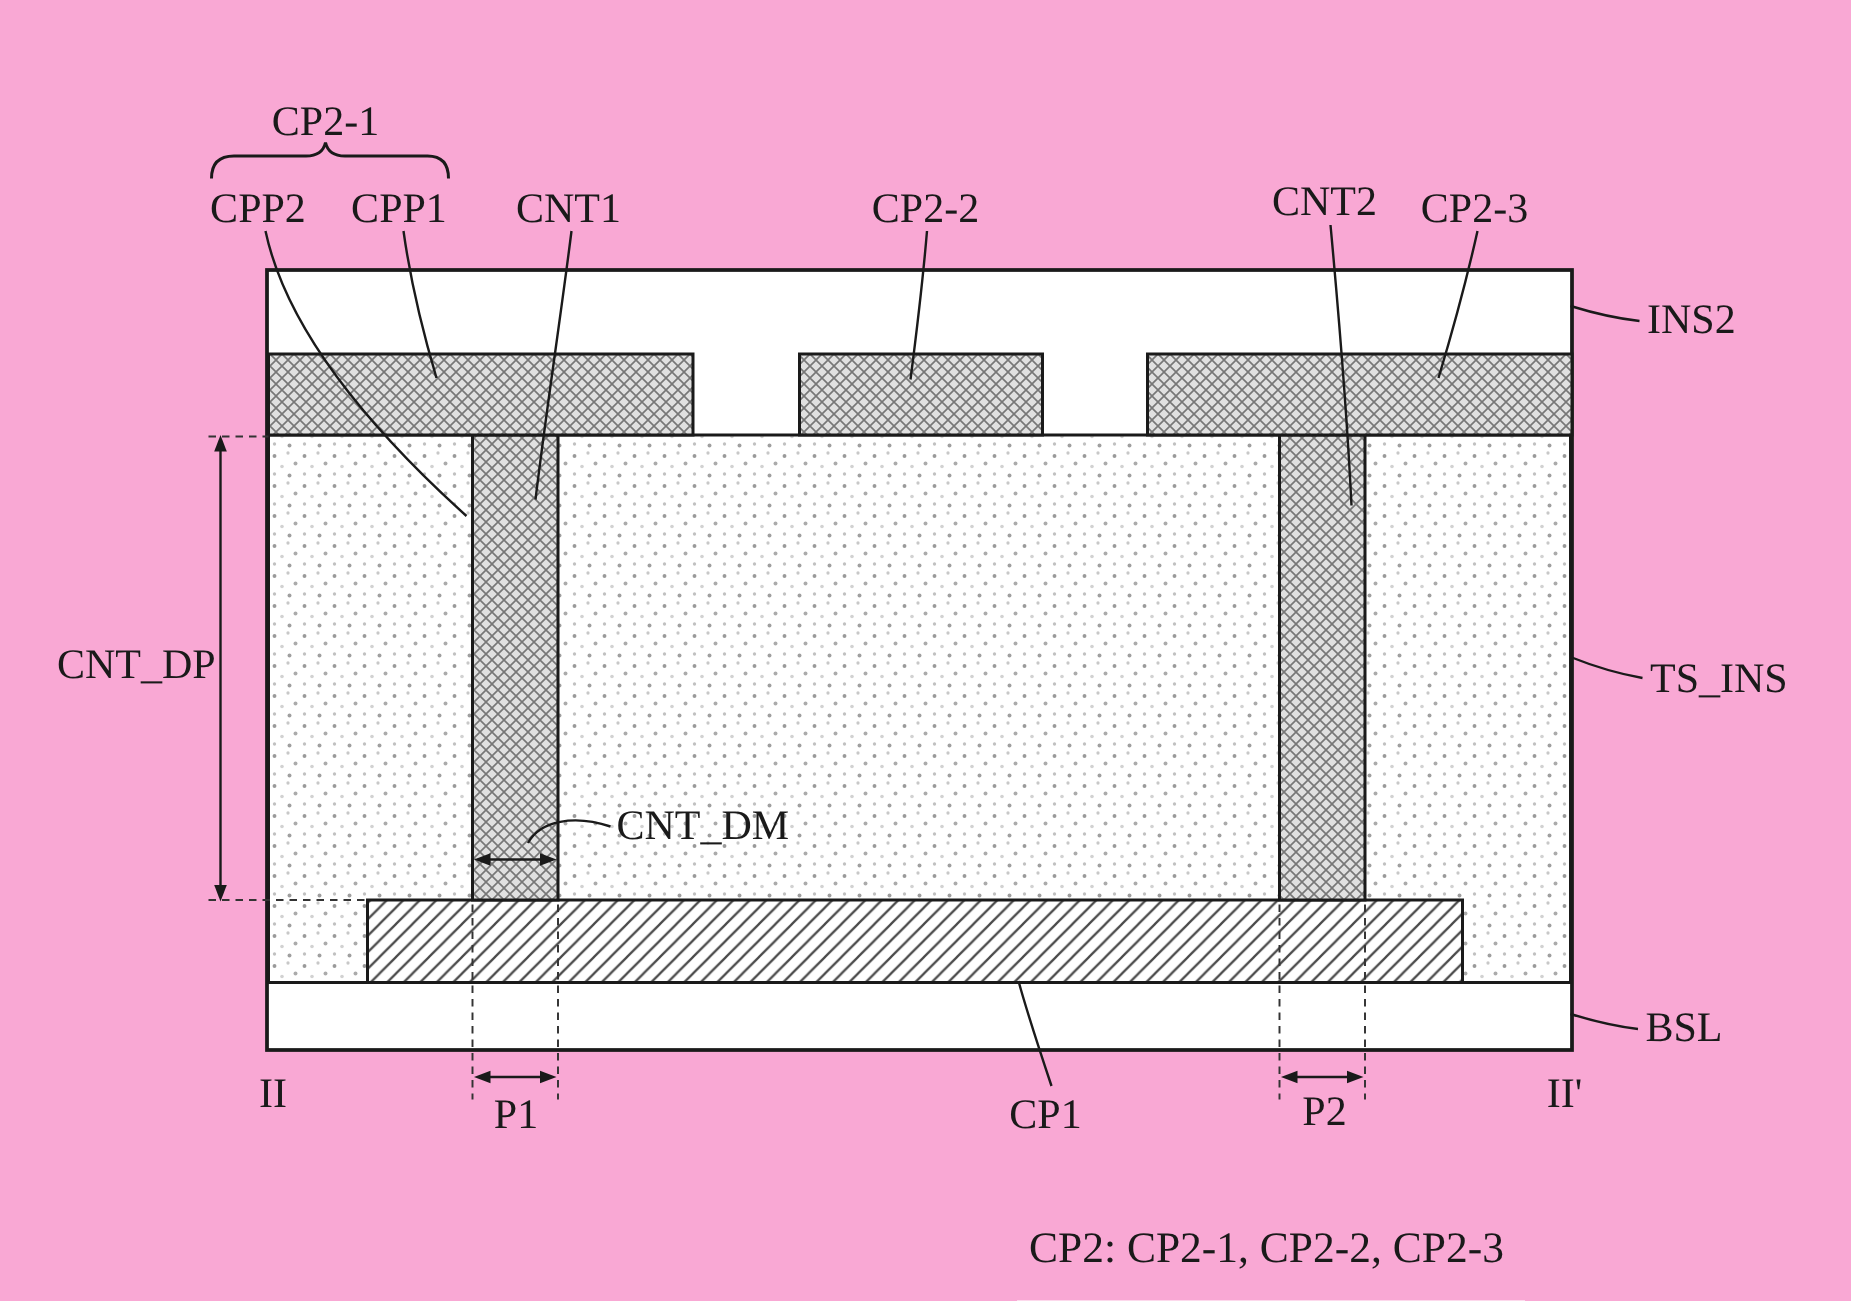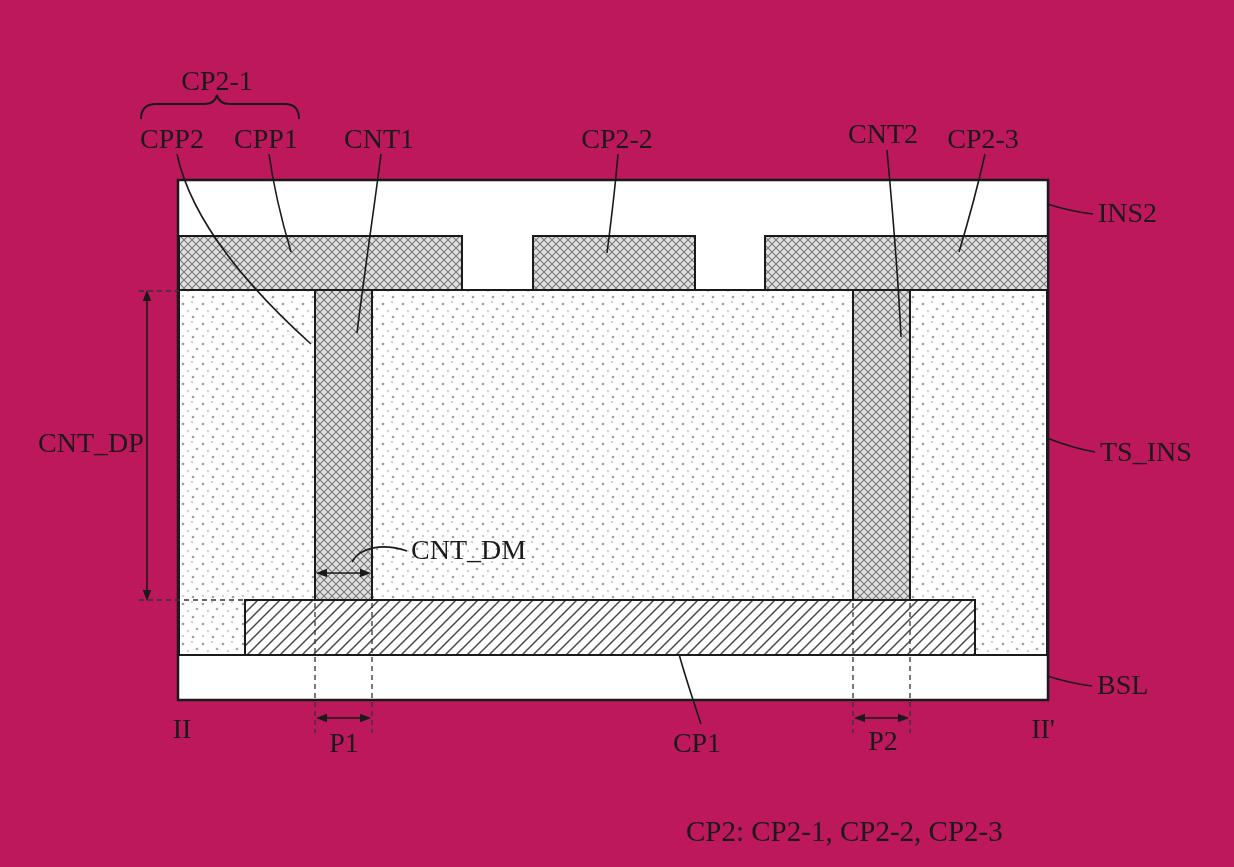--- a/index.html
+++ b/index.html
@@ -7,21 +7,21 @@
     padding: 0;
     background: #ffffff;
     width: 1234px;
     height: 867px;
     font-family: "Liberation Serif", serif;
   }
   .figure-wrap {
     position: relative;
     width: 1234px;
     height: 867px;
-    background: #be185d;
+    background: #f9a8d4;
     overflow: hidden;
   }
   svg text {
     font-family: "Liberation Serif", serif;
     fill: #1a1a1a;
   }
   .lbl { font-size: 28px; }
   .lbl-caption { font-size: 29px; }
 </style>
 </head>

